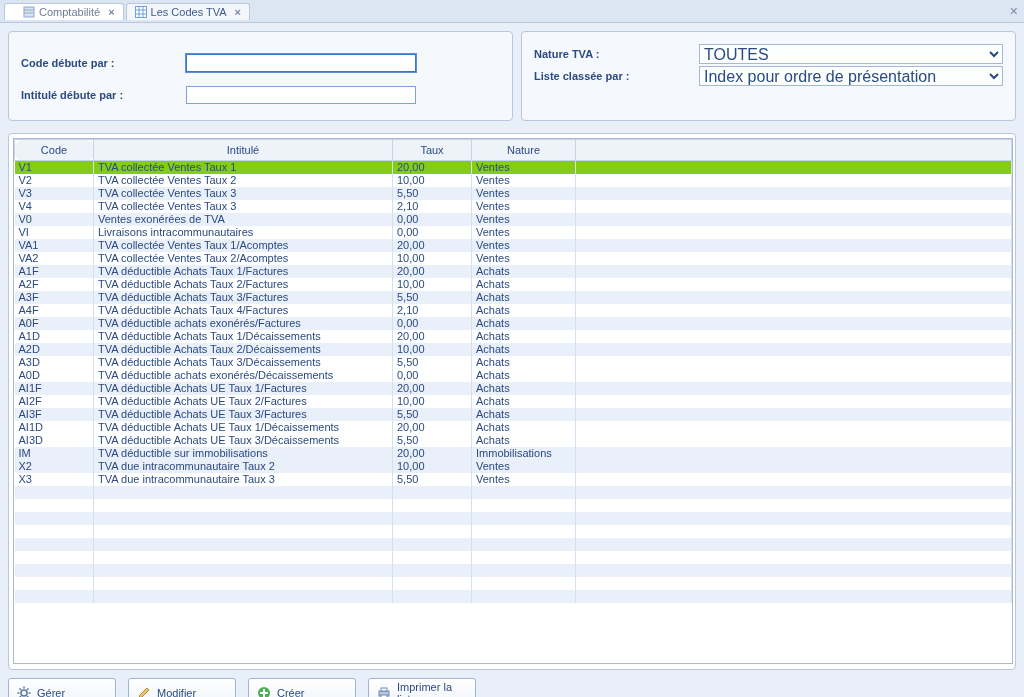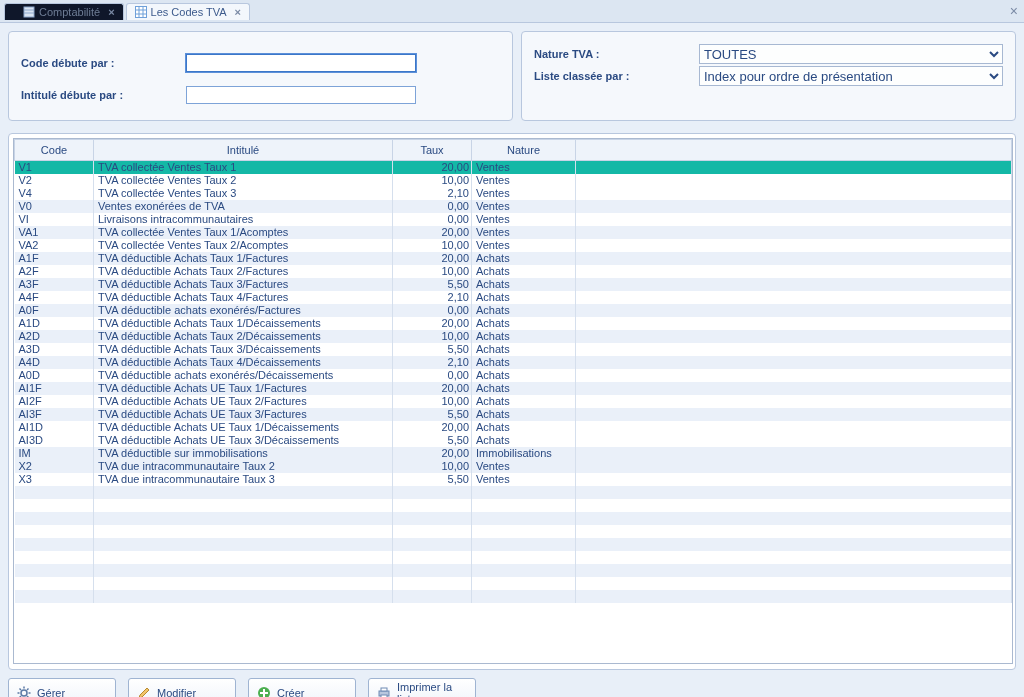--- a/index.html
+++ b/index.html
@@ -30,21 +30,21 @@
     padding: 2px 8px;
     margin-right: 2px;
     background: #f3f7fc;
     border: 1px solid #b8c7de;
     border-bottom: none;
     border-radius: 3px 3px 0 0;
     color: #3c5a8c;
     cursor: pointer;
   }
   .tab.inactive {
-    background: #0f172a;
+    background: #ffffff;
     color: #6e7d95;
     padding-left: 18px;
   }
   .tab-icon {
     width: 12px; height: 12px;
     display: inline-flex;
     align-items: center; justify-content: center;
   }
   .tab-close {
     color: #7a8aa5;
@@ -112,21 +112,21 @@
   .panel.left input[type="text"].focused {
     outline: 1px solid #5c90d9;
     border: 1px solid #3b77c9;
   }
   .panel.right select {
     flex: 1;
     height: 20px;
     border: 1px solid #a7b8d2;
     background: #fdfefe;
     color: #2a4a82;
-    font-size: 13px;
+    font-size: 16px;
   }
   
   .table-wrap {
     border: 1px solid #b8c7de;
     border-radius: 4px;
     background: #fff;
     height: 535px;
     overflow: hidden;
   }
   .grid {
@@ -154,26 +154,26 @@
     border-right: 1px solid #d5dfed;
     padding: 0 4px;
     height: 13px;
     line-height: 13px;
     color: #2a4a82;
     white-space: nowrap;
     overflow: hidden;
   }
   tbody tr.alt { background: #eaf0f9; }
   tbody tr.plain { background: #ffffff; }
-  tbody tr.selected { background: #14b8a6; }
+  tbody tr.selected { background: #84cc16; }
   tbody td.code-col { width: 70px; }
   tbody td.intit-col { width: 290px; }
-  tbody td.taux-col { width: 70px; text-align: right; padding-right: 2px; }
+  tbody td.taux-col { width: 70px; text-align: left; padding-right: 2px; }
   tbody td.nature-col { width: 95px; }
-  thead th.code-col { width: 70px; }
+  thead th.code-col { width: 70px; border-radius: 8px; }
   thead th.intit-col { width: 290px; }
   thead th.taux-col { width: 70px; }
   thead th.nature-col { width: 95px; }
   thead th.rest-col { width: auto; }
   
   .footer {
     display: flex;
     gap: 12px;
     margin-top: 8px;
   }
@@ -276,20 +276,27 @@
               <td class="nature-col">Ventes</td>
               <td></td>
             </tr>
             <tr class="plain">
               <td class="code-col">V2</td>
               <td class="intit-col">TVA collectée Ventes Taux 2</td>
               <td class="taux-col">10,00</td>
               <td class="nature-col">Ventes</td>
               <td></td>
             </tr>
+            <tr class="alt">
+              <td class="code-col">V3</td>
+              <td class="intit-col">TVA collectée Ventes Taux 3</td>
+              <td class="taux-col">5,50</td>
+              <td class="nature-col">Ventes</td>
+              <td></td>
+            </tr>
             <tr class="plain">
               <td class="code-col">V4</td>
               <td class="intit-col">TVA collectée Ventes Taux 3</td>
               <td class="taux-col">2,10</td>
               <td class="nature-col">Ventes</td>
               <td></td>
             </tr>
             <tr class="alt">
               <td class="code-col">V0</td>
               <td class="intit-col">Ventes exonérées de TVA</td>
@@ -364,27 +371,20 @@
               <td class="code-col">A2D</td>
               <td class="intit-col">TVA déductible Achats Taux 2/Décaissements</td>
               <td class="taux-col">10,00</td>
               <td class="nature-col">Achats</td>
               <td></td>
             </tr>
             <tr class="plain">
               <td class="code-col">A3D</td>
               <td class="intit-col">TVA déductible Achats Taux 3/Décaissements</td>
               <td class="taux-col">5,50</td>
-              <td class="nature-col">Achats</td>
-              <td></td>
-            </tr>
-            <tr class="alt">
-              <td class="code-col">A4D</td>
-              <td class="intit-col">TVA déductible Achats Taux 4/Décaissements</td>
-              <td class="taux-col">2,10</td>
               <td class="nature-col">Achats</td>
               <td></td>
             </tr>
             <tr class="plain">
               <td class="code-col">A0D</td>
               <td class="intit-col">TVA déductible achats exonérés/Décaissements</td>
               <td class="taux-col">0,00</td>
               <td class="nature-col">Achats</td>
               <td></td>
             </tr>

